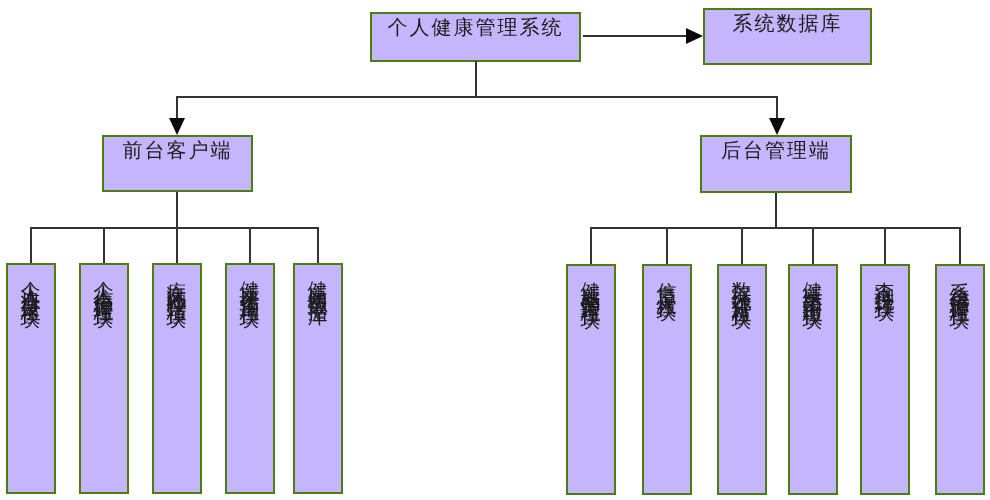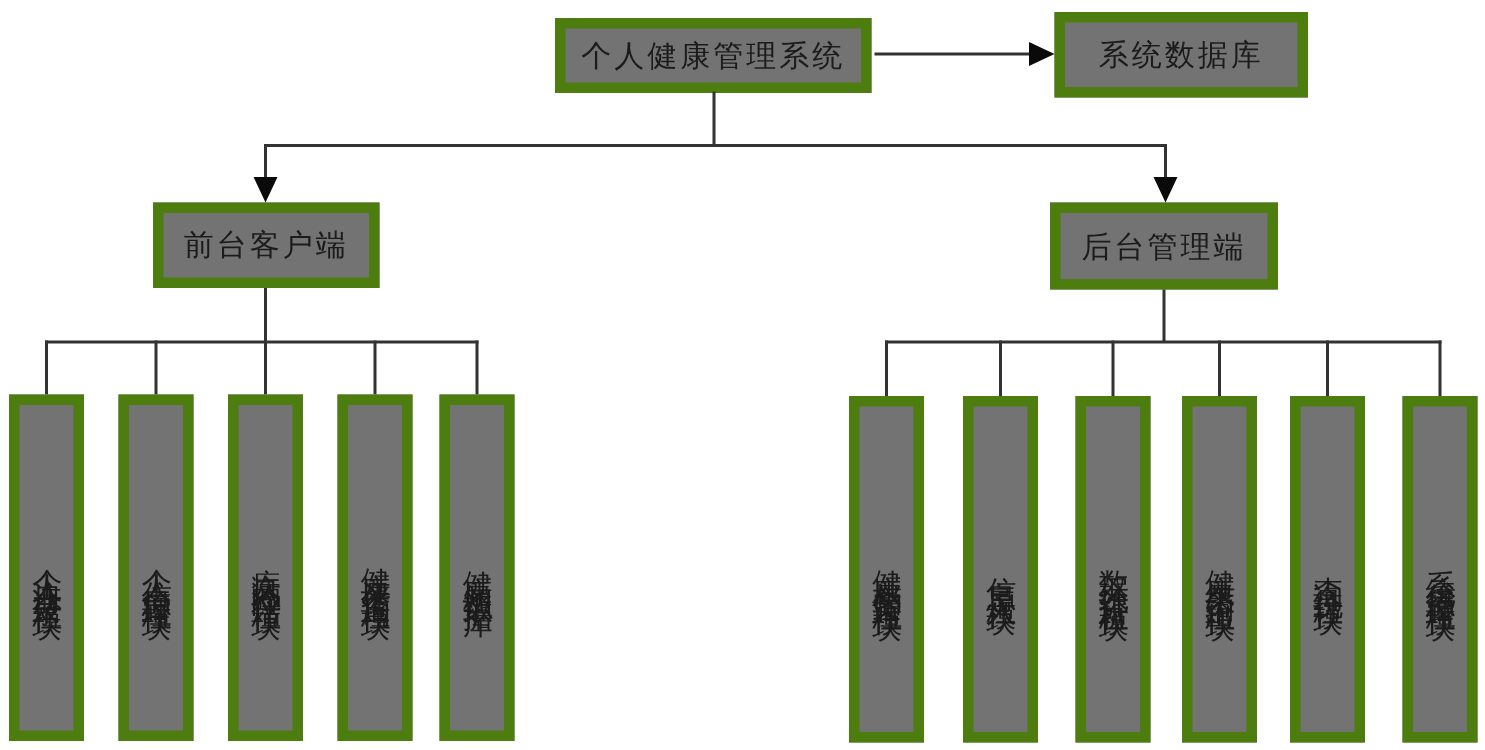--- a/index.html
+++ b/index.html
@@ -12,24 +12,23 @@
     width: 990px;
     height: 500px;
     background: #ffffff;
     font-family: "Liberation Sans", "DejaVu Sans", sans-serif;
     color: #1b1b1b;
     overflow: hidden;
   }
   .box {
     position: absolute;
     box-sizing: border-box;
-    border: 7px solid #4d7c0f;
-    background: #737373;
+    border: 2px solid #4d7c0f;
+    background: #c4b5fd;
     display: flex;
-    align-items: center;
     justify-content: center;
   }
   .hbox span {
     font-size: 20px;
     letter-spacing: 2px;
     white-space: nowrap;
   }
   .leaf {
     top: 263px;
     width: 50px;

